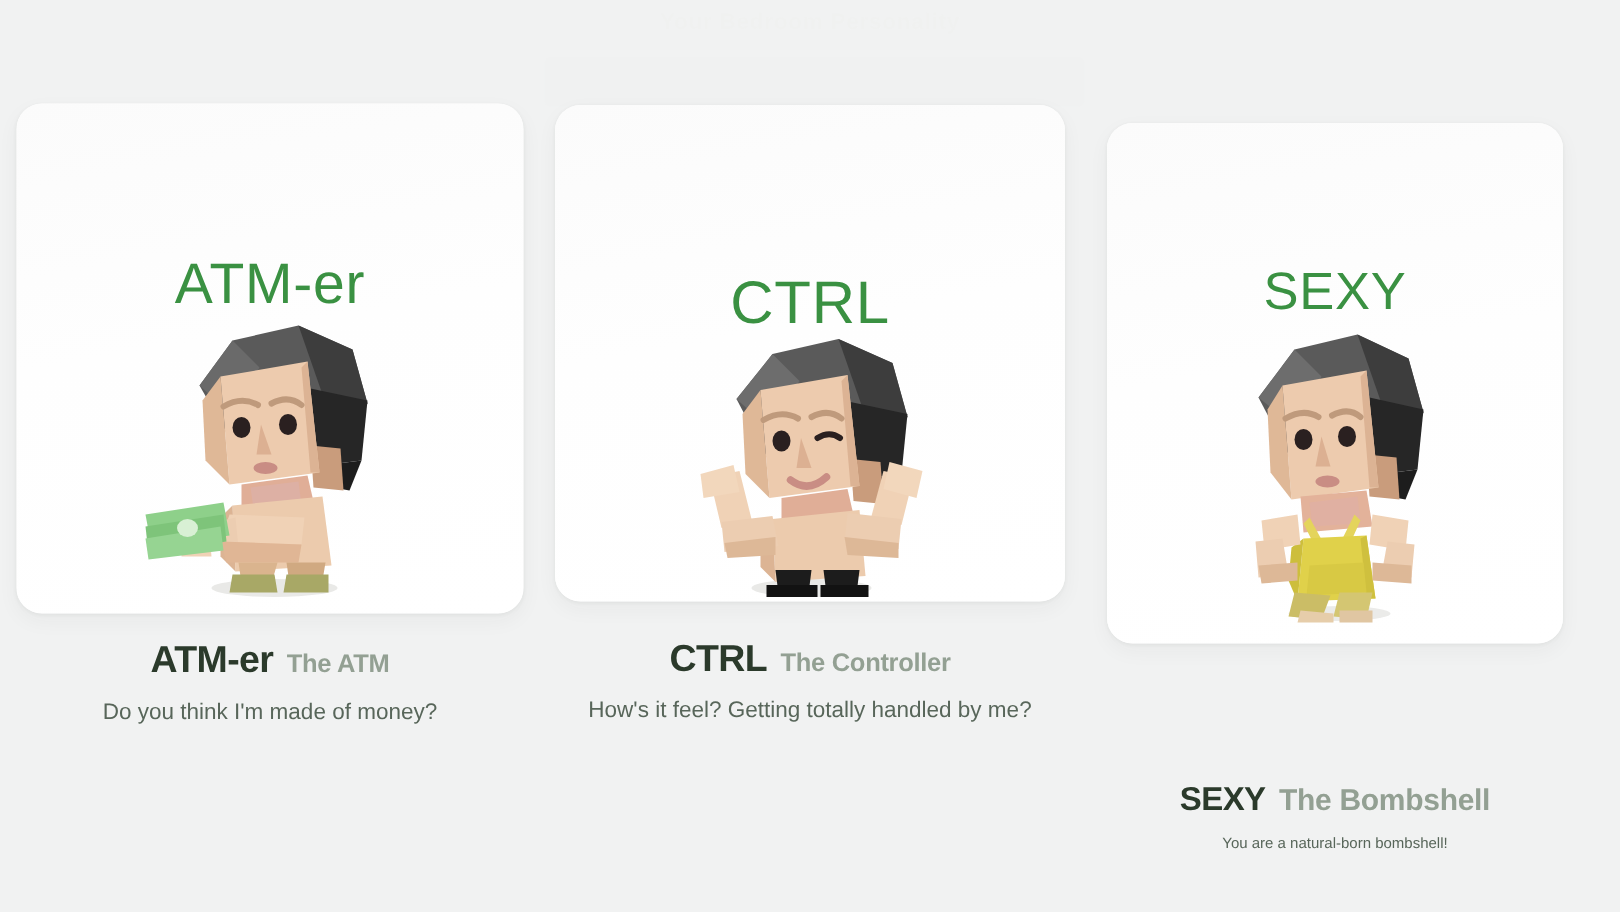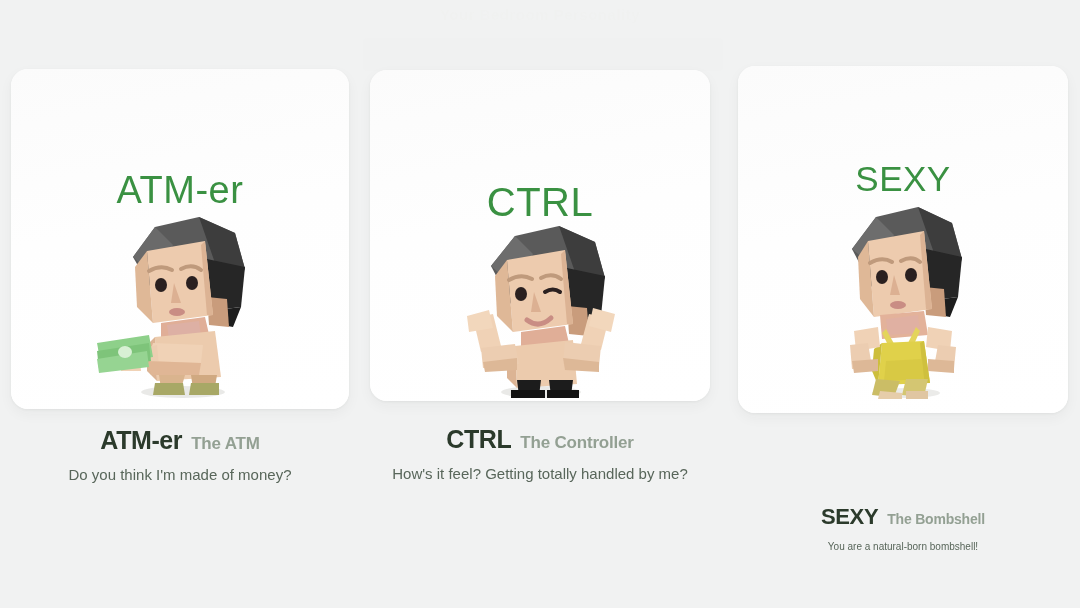--- a/index.html
+++ b/index.html
@@ -115,21 +115,21 @@
   
   .c1 .char-name { font-size: 25px; }
   .c1 .char-role { font-size: 17px; }
   .c1 .char-quote { font-size: 15px; margin-top: 11px; }
 
   .c2 .char-name { font-size: 25px; }
   .c2 .char-role { font-size: 17px; }
   .c2 .char-quote { font-size: 15px; margin-top: 11px; }
 
   .c3 .char-name { font-size: 22px; }
-  .c3 .char-role { font-size: 14px; }
+  .c3 .char-role { font-size: 20px; }
   .c3 .char-quote { font-size: 10px; margin-top: 11px; }
 </style>
 </head>
 <body>
 
 <div id="header-ghost-panel"></div>
 <div id="clipped-header">Your Bedroom Personality</div>
 
 <div id="cards">
 
@@ -251,21 +251,21 @@
     </div>
 
     <div class="meta" style="top:357px;">
       <span class="meta-row">
         <span class="char-name">ATM-er</span><span class="char-role">The ATM</span>
       </span>
       <span class="char-quote">Do you think I'm made of money?</span>
     </div>
   </div>
 
-  <div class="card-block c3" style="left:738px; top:66px; width:330px;">
+  <div class="card-block c3" style="left:738px; top:82px; width:304px;">
     <div class="card" style="height:347px;">
       <div class="card-inner">
         <div class="poster-title" style="top:93px; font-size:35px;">SEXY</div>
 
         <div class="figure-wrap" style="top:135px;">
           <svg width="150" height="200" viewBox="0 0 150 200">
             <ellipse cx="78" cy="192" rx="34" ry="5" fill="#ebebe9"></ellipse>
 
             <polygon points="24,48 48,16 90,6 124,22 134,58 122,88 92,96 46,90" fill="#5a5a5a"></polygon>
             <polygon points="90,6 124,22 134,58 106,52" fill="#3d3d3d"></polygon>

